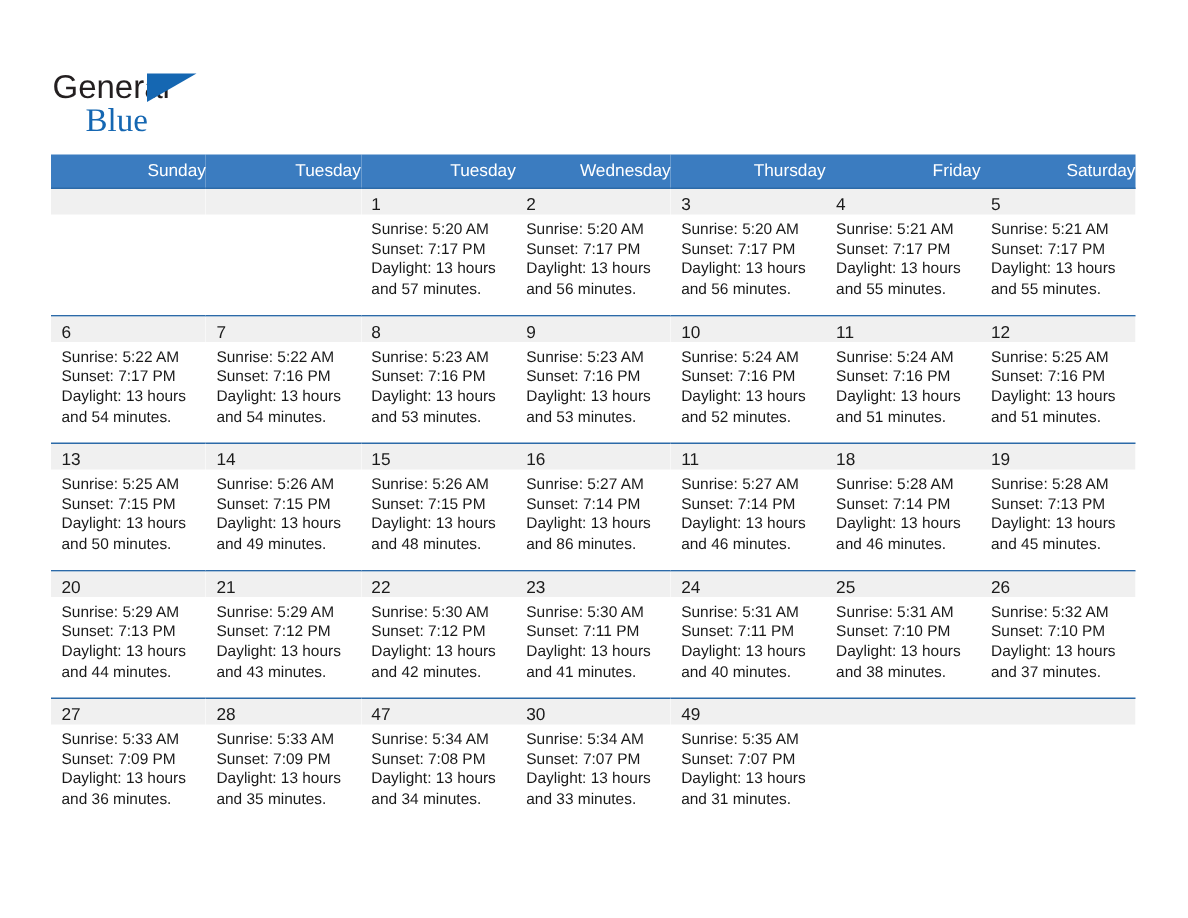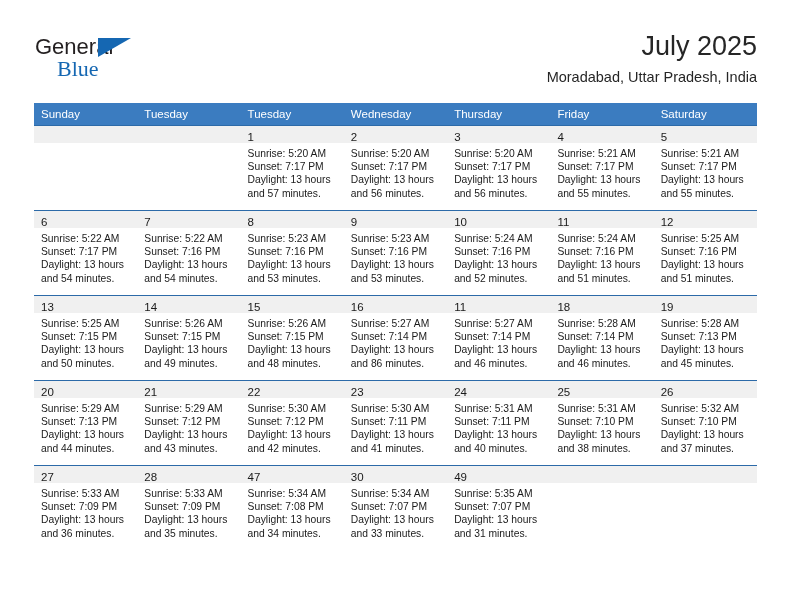--- a/index.html
+++ b/index.html
@@ -28,21 +28,21 @@
     position: absolute;
     left: 35px;
     top: 30px;
     width: 722px;
     height: 62px;
   }
 
   .logo {
     position: absolute;
     left: 0;
-    top: 4px;
+    top: 15px;
     width: 210px;
     height: 56px;
   }
   .logo-general {
     position: absolute;
     left: 0;
     top: 0;
     font-size: 22px;
     letter-spacing: 0px;
     color: #231f20;
@@ -93,21 +93,21 @@
     top: 103px;
     width: 723px;
     border-collapse: collapse;
     table-layout: fixed;
   }
   .calendar th {
     background: #3b7cc0;
     color: #ffffff;
     font-weight: normal;
     font-size: 11.5px;
-    text-align: left;
+    text-align: right;
     padding: 4px 0 5px 7px;
     height: 13px;
     border: none;
   }
   .calendar td {
     vertical-align: top;
     padding: 0;
     border: none;
     border-top: 1.3px solid #2c6aa8;
     background: #ffffff;
@@ -146,24 +146,20 @@
 <div class="page">
 
   <div class="top-bar">
 
     <div class="logo">
       <span class="logo-general">General</span>
       <span class="logo-tri"></span>
       <span class="logo-blue">Blue</span>
     </div>
 
-    <div class="title-block">
-      <div class="cal-title">July 2025</div>
-      <div class="cal-subtitle">Moradabad, Uttar Pradesh, India</div>
-    </div>
 
   </div>
 
   <table class="calendar">
     <thead>
       <tr>
         <th>Sunday</th>
         <th>Tuesday</th>
         <th>Tuesday</th>
         <th>Wednesday</th>

